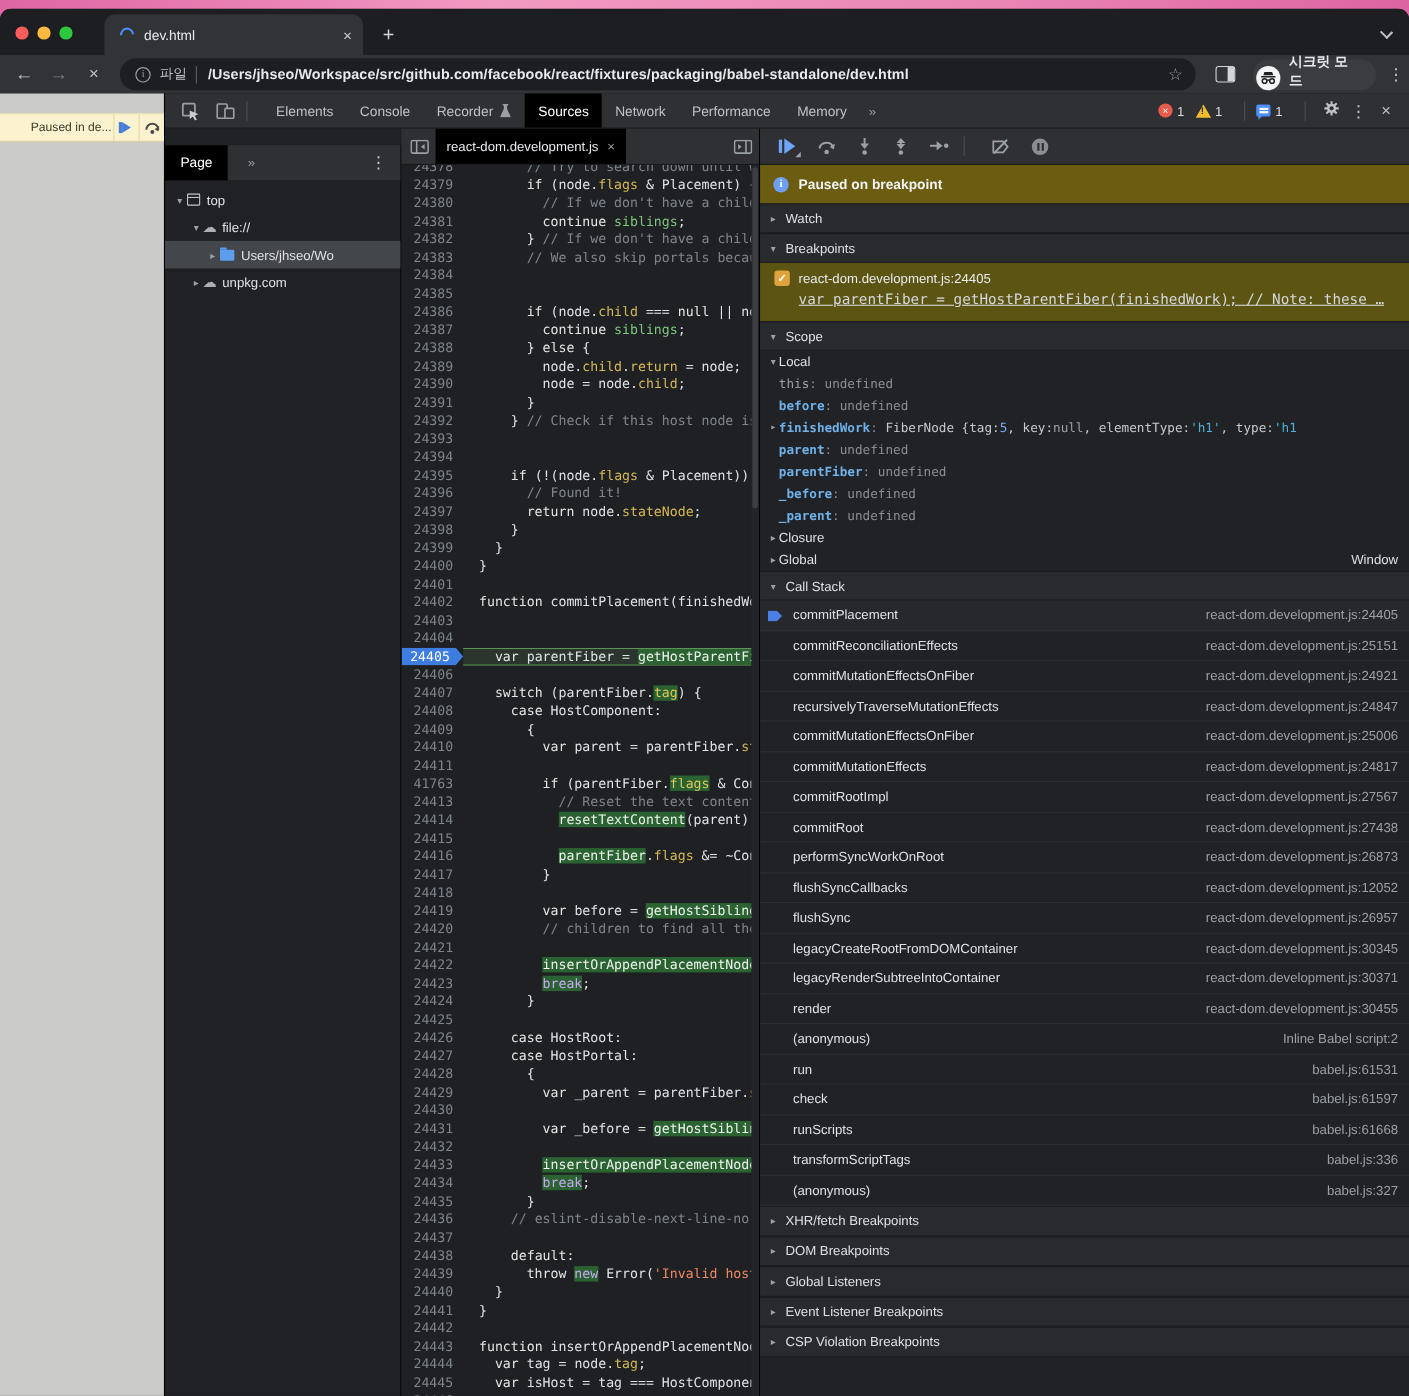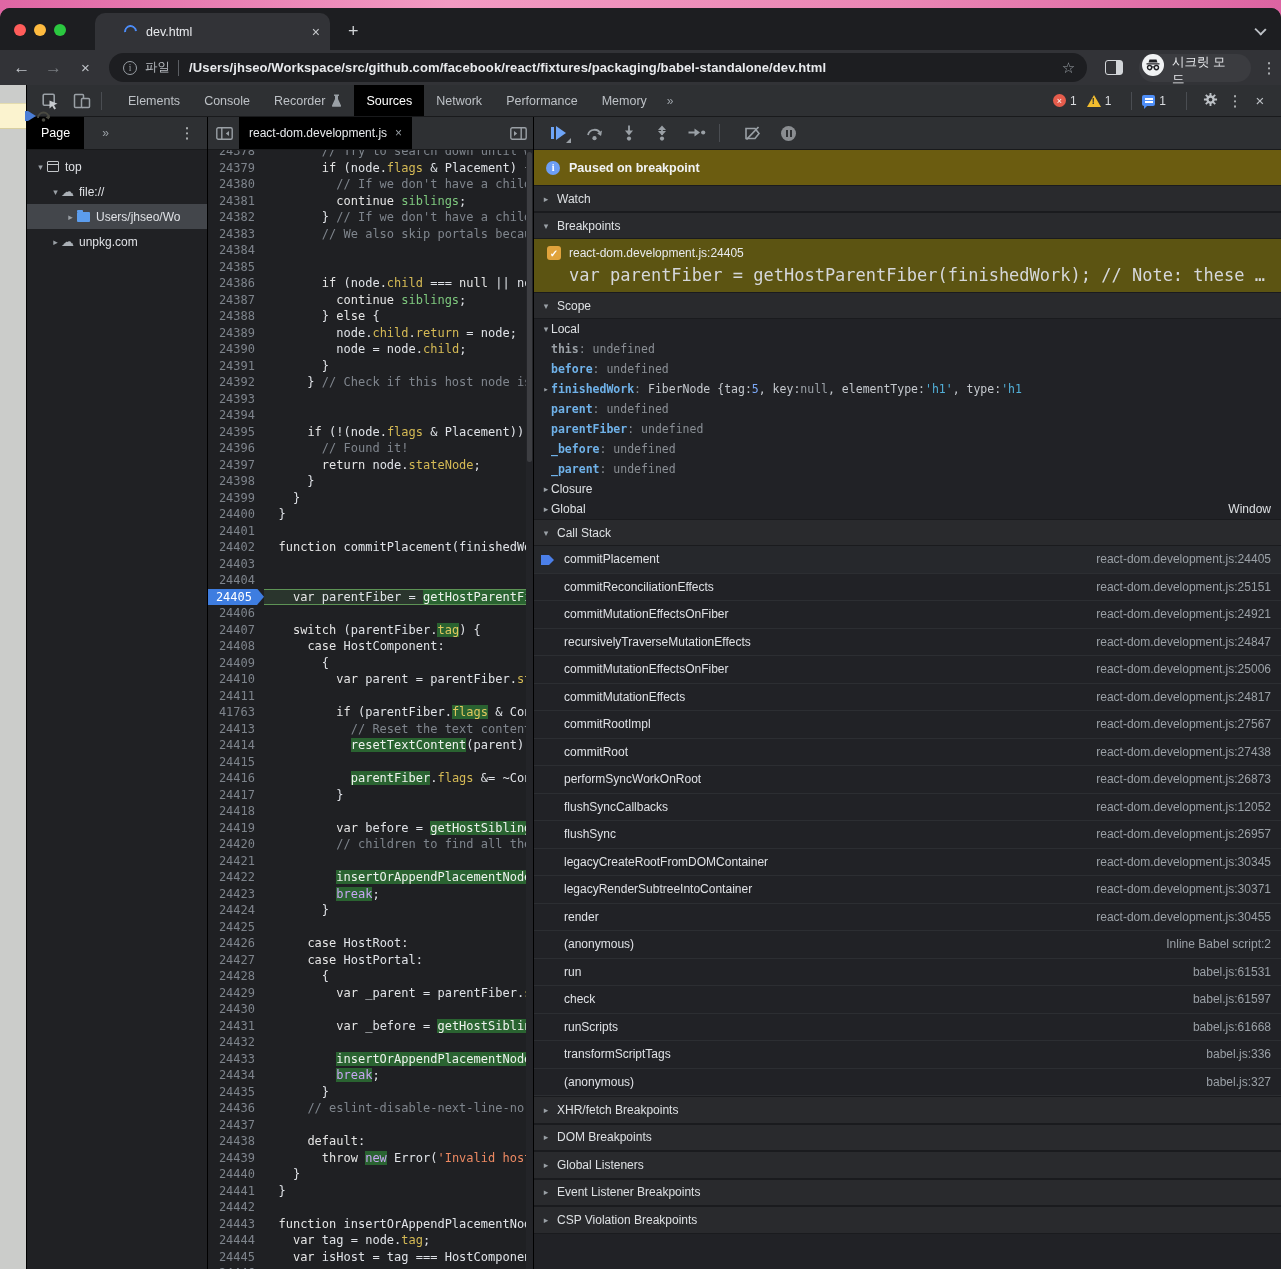--- a/index.html
+++ b/index.html
@@ -6,40 +6,40 @@
   html,body { width:1281px; height:1269px; overflow:hidden; }
   body { background:linear-gradient(90deg,#df66a4,#f29ac2 35%,#ea86b4 70%,#dd64a2); font-family:"Liberation Sans",sans-serif; }
 
   .window { position:absolute; top:8px; left:0; right:0; bottom:0; background:#202124; border-radius:10px 10px 0 0; overflow:hidden; }
 
   
   .tabstrip { position:relative; height:42px; background:#1d1e21; }
   .lights { position:absolute; left:14px; top:16px; display:flex; gap:8px; }
   .light { width:12px; height:12px; border-radius:50%; }
   .light.r{background:#ff5d5b}.light.y{background:#febb40}.light.g{background:#2bc840}
-  .tab { position:absolute; left:95px; top:5px; width:235px; height:37px; background:#323337; border-radius:10px 10px 0 0; display:flex; align-items:center; padding:0 10px 0 29px; }
+  .tab { position:absolute; left:95px; top:5px; width:235px; height:37px; background:#323337; border-radius:10px 10px 0 0; display:flex; align-items:center; padding:0 10px 0 14px; }
   .spinner { width:13px; height:13px; border:2.5px solid #4b8bf5; border-bottom-color:transparent; border-right-color:transparent; border-radius:50%; transform:rotate(40deg); }
   .tab-title { color:#e8eaed; font-size:12.5px; margin-left:9px; flex:1; }
   .tab-close { color:#c7cacd; font-size:14px; line-height:1; }
   .newtab { position:absolute; left:348px; top:14px; color:#d2d5d8; font-size:18px; line-height:18px; font-weight:300; }
   .tab-chevron { position:absolute; right:16px; top:17px; width:9px; height:9px; border-right:2px solid #bdc1c6; border-bottom:2px solid #bdc1c6; transform:rotate(45deg) scaleY(.9); }
 
   .toolbar { position:relative; height:35px; background:#323337; display:flex; align-items:center; }
   .navbtn { color:#c0c4c9; font-size:17px; width:32px; text-align:center; }
   .navbtn.dim { color:#787c81; }
   .navbtn.stop { font-size:15px; }
   .urlbar { height:29px; background:#1d1e21; border-radius:15px; display:flex; align-items:center; margin-left:8px; width:987px; padding:0 12px 0 14px; }
   .info-i { width:14px; height:14px; border:1.3px solid #9aa0a6; border-radius:50%; color:#9aa0a6; font-size:9.5px; display:flex; align-items:center; justify-content:center; font-family:"Liberation Serif",serif; }
   .scheme { color:#bdc1c6; font-size:12.5px; margin:0 8px 0 8px; }
   .url-div { width:1px; height:16px; background:#5b5e63; margin-right:10px; }
   .url { color:#e8eaed; font-size:13px; font-weight:600; letter-spacing:.1px; white-space:nowrap; overflow:hidden; flex:1; }
   .star { color:#9aa0a6; font-size:15px; margin-left:8px; }
   .sidepanel-icon { width:18px; height:15px; border:1.8px solid #d2d5d8; border-radius:3px; margin-left:18px; position:relative; }
   .sidepanel-icon::after { content:""; position:absolute; right:0; top:0; bottom:0; width:6px; background:#d2d5d8; }
-  .incog { margin-left:16px; height:28px; background:#3b3c40; border-radius:14px; display:flex; align-items:flex-start; padding:0 14px 0 3px; }
+  .incog { margin-left:16px; height:28px; background:#3b3c40; border-radius:14px; display:flex; align-items:flex-end; padding:0 14px 0 3px;font-weight:bold; }
   .incog-circle { width:22px; height:22px; background:#f1f3f4; border-radius:50%; display:flex; align-items:center; justify-content:center; margin-right:8px; }
   .incog-label { color:#e8eaed; font-size:12.5px; }
   .kebab { color:#c7cacd; font-size:15px; letter-spacing:0; width:24px; text-align:center; }
   .kebab.browser { margin-left:6px; }
 
   
   .content { position:absolute; top:77px; left:0; right:0; bottom:0; display:flex; }
   .viewport { width:149px; background:#cbccca; position:relative; }
   .paused-banner { position:absolute; top:18px; left:0; right:0; height:26px; background:#fbf3cf; border-top:1px solid #e4dcae; border-bottom:1px solid #d9d0a0; display:flex; align-items:center;padding-left:24px; }
   .pb-text { font-size:11px; color:#3c3a2b; padding-left:4px; flex:1; white-space:nowrap; overflow:hidden; }
@@ -63,21 +63,21 @@
   .warn-ic::after { content:"!"; position:absolute; left:-2px; top:1px; color:#2e3033; font-size:9px; font-weight:bold; }
   .issue-ic { width:13px; height:11px; background:#4e8ef7; border-radius:2px; position:relative; }
   .issue-ic::before { content:""; position:absolute; left:2px; bottom:-3px; border-left:4px solid #4e8ef7; border-bottom:4px solid transparent; }
   .issue-ic::after { content:""; position:absolute; left:2.5px; top:3px; width:8px; height:1.5px; background:#fff; box-shadow:0 3px 0 #fff; }
   .gear-ic,.x-ic { color:#bdc1c6; font-size:15px; width:26px; text-align:center; }
 
   .dt-body { flex:1; display:flex; min-height:0; }
   .panel-header { height:33px; background:#2e3033; border-bottom:1px solid #191a1c; display:flex; align-items:center; flex:none; }
 
   
-  .navigator { width:181px; display:flex; flex-direction:column; border-right:1px solid #000; }
+  .navigator { width:215px; display:flex; flex-direction:column; border-right:1px solid #000;margin-top:15px; }
   .nav-tab { background:#000; color:#fff; font-size:12.5px; height:100%; display:flex; align-items:center; padding:0 14px; }
   .nav-more { color:#9aa0a6; font-size:12px; margin-left:10px; letter-spacing:-1px; }
   .nav-kebab { margin-left:auto; margin-right:8px; }
   .tree { padding-top:4px; }
   .tree-row { height:25px; display:flex; align-items:center; color:#dfe1e5; font-size:12px; white-space:nowrap; overflow:hidden; }
   .tree-row.selected { background:#43464b; }
   .tw { width:11px; text-align:center; color:#9aa0a6; font-size:9px; flex:none; }
   .frame-ic { width:12px; height:11px; border:1.4px solid #c3c6c9; border-radius:1px; margin:0 6px 0 1px; position:relative; flex:none; }
   .frame-ic::after{content:"";position:absolute;left:0;right:0;top:1.5px;height:1.4px;background:#c3c6c9;}
   .cloud-ic { color:#aab0b6; font-size:13px; margin:0 5px 0 0; flex:none; }
@@ -108,30 +108,30 @@
   .paused-msg { height:35px; background:#6b5c10; display:flex; align-items:center; padding-left:12px; gap:9px; flex:none; }
   .paused-msg .txt { color:#f1f3f4; font-size:12.5px; font-weight:bold; }
   .pm-i { width:14px; height:14px; border-radius:50%; background:#6d9ff5; color:#fff; font-size:10px; font-weight:bold; display:flex; align-items:center; justify-content:center; font-family:"Liberation Serif",serif; }
   .sec { height:27px; background:#292a2d; border-bottom:1px solid #1a1b1e; border-top:1px solid #1a1b1e; display:flex; align-items:center; padding-left:7px; gap:6px; flex:none; }
   .sec .tri { color:#9aa0a6; font-size:9px; width:10px; text-align:center; }
   .sec .lbl { color:#dde0e3; font-size:12px; }
   .bp-entry { height:53px; background:#5c5412; padding:7px 0 0 13px; flex:none; overflow:hidden; }
   .bp-line1 { display:flex; align-items:center; gap:8px; }
   .bp-check { width:14px; height:14px; background:#e0a33c; border-radius:3px; color:#fff; font-size:10px; font-weight:bold; display:flex; align-items:center; justify-content:center; }
   .bp-file { color:#e8eaed; font-size:12px; }
-  .bp-snippet { margin:5px 16px 0 22px; color:#d5d7da; font-size:17px; font-family:"DejaVu Sans Mono",monospace; white-space:nowrap; overflow:hidden; }
+  .bp-snippet { margin:5px 16px 0 22px; color:#d5d7da; font-size:13px; font-family:"DejaVu Sans Mono",monospace; white-space:nowrap; overflow:hidden;text-decoration:underline; }
   .scope-body { flex:none; }
   .scope-row { height:20px; display:flex; align-items:center; font-size:12px; padding-left:7px; }
   .scope-row .tri { color:#9aa0a6; font-size:9px; width:10px; text-align:center; flex:none; }
   .scope-row .sc-name { color:#dde0e3; }
   .scope-row .right { margin-left:auto; padding-right:10px; color:#dde0e3; }
   .var-row { height:20px; display:flex; align-items:center; font-family:"DejaVu Sans Mono",monospace; font-size:11.5px; padding-left:7px; white-space:nowrap; overflow:hidden; }
   .var-row .tri { color:#9aa0a6; font-size:9px; width:10px; text-align:center; flex:none; }
   .vn { color:#6fb1e8; font-weight:bold; }
-  .vn.plain { color:#9aa0a6; font-weight:bold; }
+  .vn.plain { color:#9aa0a6; font-weight:normal; }
   .vu { color:#8a8f95; }
   .pv-o{color:#c5c9ce}.pv-num{color:#7ca9f8}.pv-null{color:#9aa0a6}.pv-str{color:#52b0d8}
   .stack-row { height:27.5px; display:flex; align-items:center; border-bottom:1px solid #2c2e32; padding:0 10px 0 30px; position:relative; flex:none; }
   .stack-row .fn { color:#dfe1e5; font-size:12px; flex:1; white-space:nowrap; overflow:hidden; }
   .stack-row .loc { color:#9aa0a6; font-size:12px; margin-left:10px; white-space:nowrap; }
   .stack-row.active { background:#26282c; }
   .stack-arrow { position:absolute; left:7px; top:9px; width:13px; height:10px; background:#4b7fe8; clip-path:polygon(0 0,8px 0,13px 5px,8px 10px,0 10px); }
 
   
   .dbtn { display:flex; align-items:center; }

